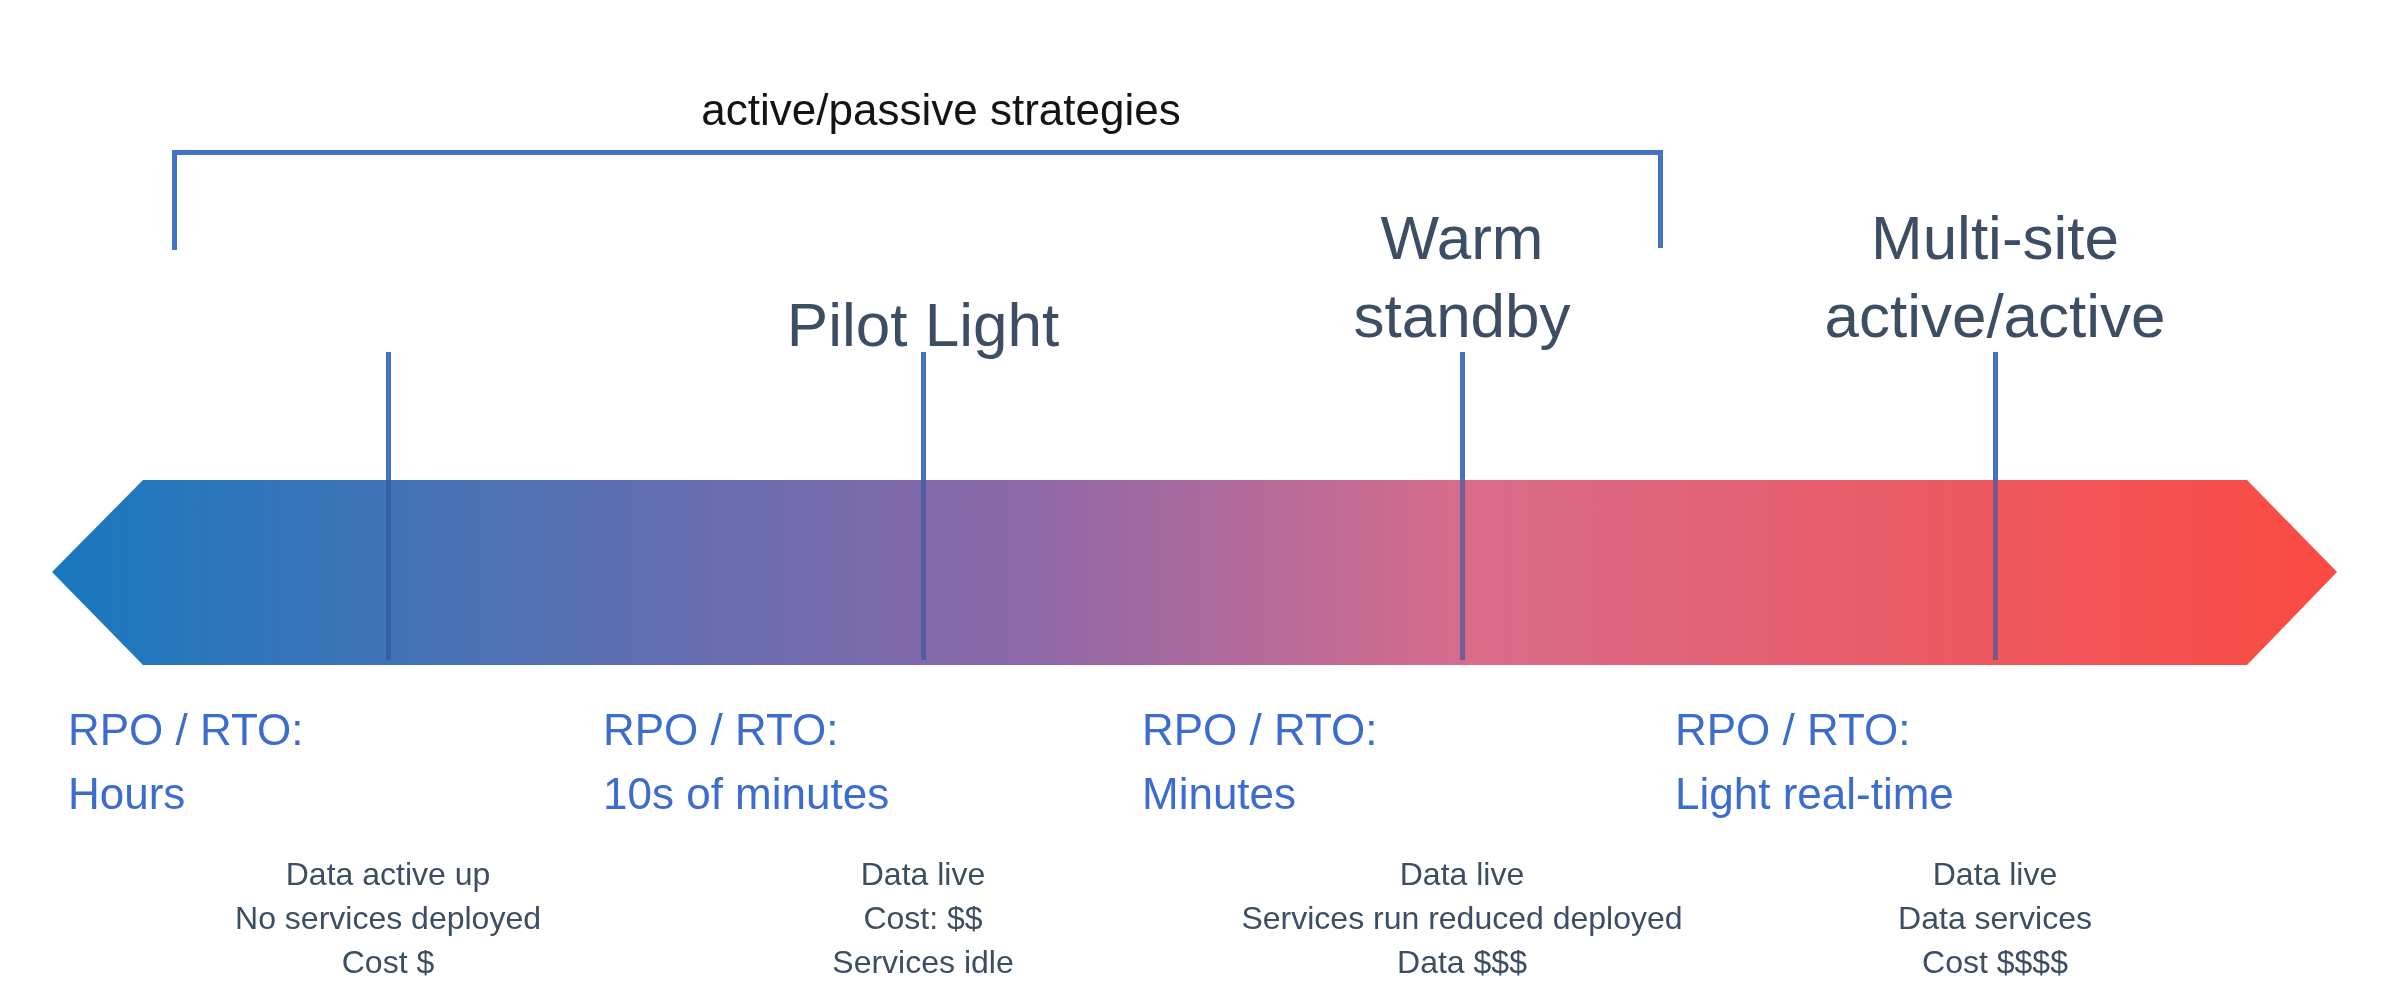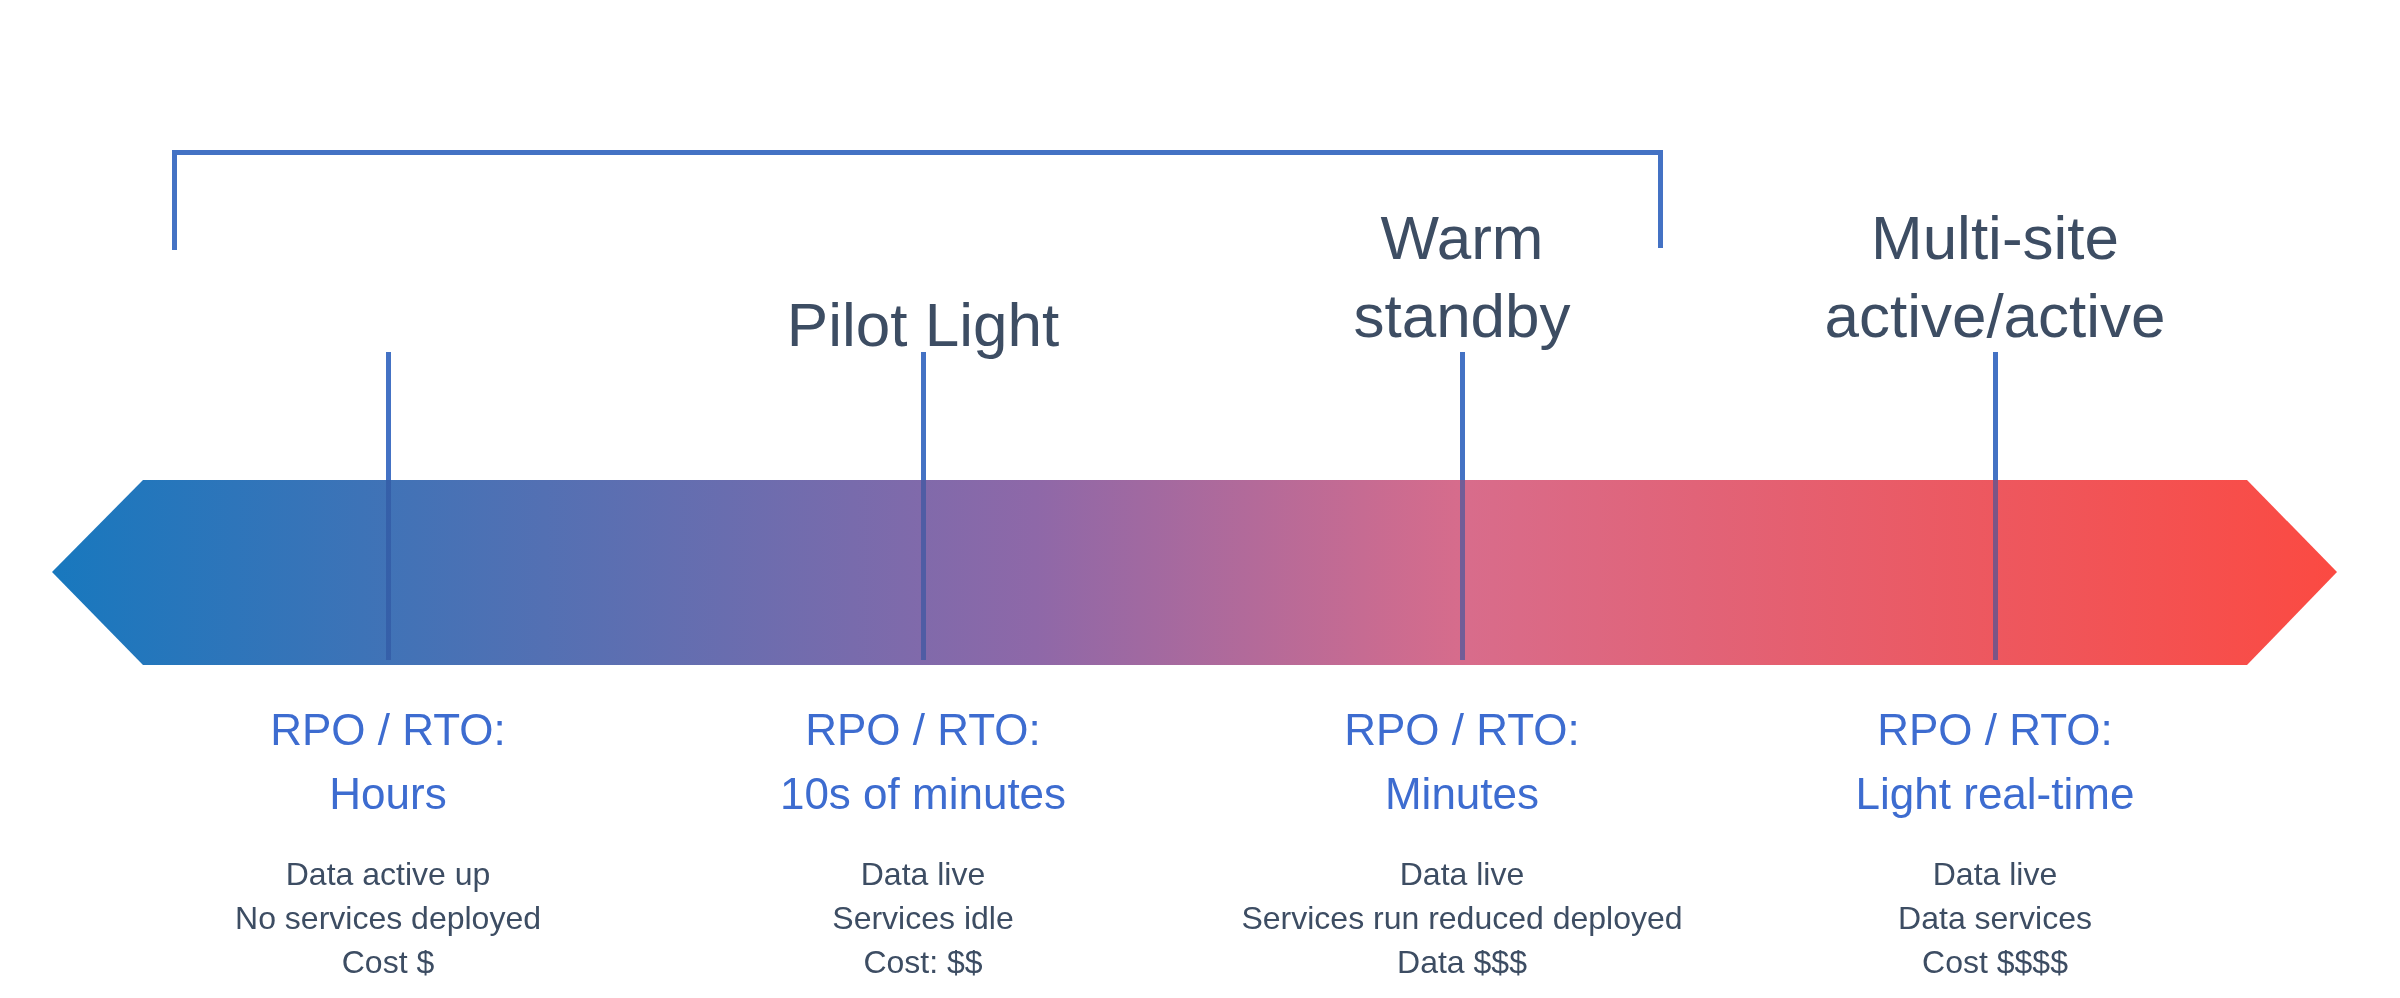--- a/index.html
+++ b/index.html
@@ -17,21 +17,21 @@
   .bracket-right{left:1658px;top:150px;width:5px;height:98px;}
   .strategy-label{
     position:absolute;width:640px;text-align:center;
     font-size:62px;line-height:78px;color:var(--label_text);
   }
   .connector{position:absolute;width:5px;background:var(--accent);z-index:3;}
   .connector-upper{top:352px;height:128px;}
   .connector-lower{top:480px;height:180px;background:rgba(47,84,160,0.6);}
   #arrow-svg{position:absolute;left:0;top:0;z-index:1;}
   .rpo-block{
-    position:absolute;width:640px;top:698px;text-align:center;
+    position:absolute;width:640px;top:698px;
     font-size:44px;line-height:64px;color:var(--rpo_text);
   }
   .detail-block{
     position:absolute;width:640px;top:852px;text-align:center;
     font-size:32px;line-height:44px;color:var(--label_text);
   }
   .col-1{left:68px;} .col-2{left:603px;} .col-3{left:1142px;} .col-4{left:1675px;}
 </style>
 </head>
 <body>
@@ -43,20 +43,21 @@
       <linearGradient id="spectrumGrad" gradientUnits="userSpaceOnUse" x1="52" y1="572" x2="2337" y2="572">
         <stop offset="0" stop-color="#1878BE"></stop>
         <stop offset="0.43" stop-color="#8E68A8"></stop>
         <stop offset="0.62" stop-color="#D86C8B"></stop>
         <stop offset="1" stop-color="#FB4A42"></stop>
       </linearGradient>
     </defs>
     <polygon points="52,572 143,480 2247,480 2337,572 2247,665 143,665" fill="url(#spectrumGrad)"></polygon>
   </svg>
 
+  <div class="title">active/passive strategies</div>
 
   <div>
     <div class="bracket bracket-top"></div>
     <div class="bracket bracket-left"></div>
     <div class="bracket bracket-right"></div>
   </div>
 
   <div class="strategy-label col-2" style="top:286px">
     <div>Pilot Light</div>
   </div>
@@ -95,22 +96,22 @@
     <div>Light real-time</div>
   </div>
 
   <div class="detail-block col-1">
     <div>Data active up</div>
     <div>No services deployed</div>
     <div>Cost $</div>
   </div>
   <div class="detail-block col-2">
     <div>Data live</div>
+    <div>Cost: $$</div>
     <div>Services idle</div>
-    <div>Cost: $$</div>
   </div>
   <div class="detail-block col-3">
     <div>Data live</div>
     <div>Services run reduced deployed</div>
     <div>Data $$$</div>
   </div>
   <div class="detail-block col-4">
     <div>Data live</div>
     <div>Data services</div>
     <div>Cost $$$$</div>

